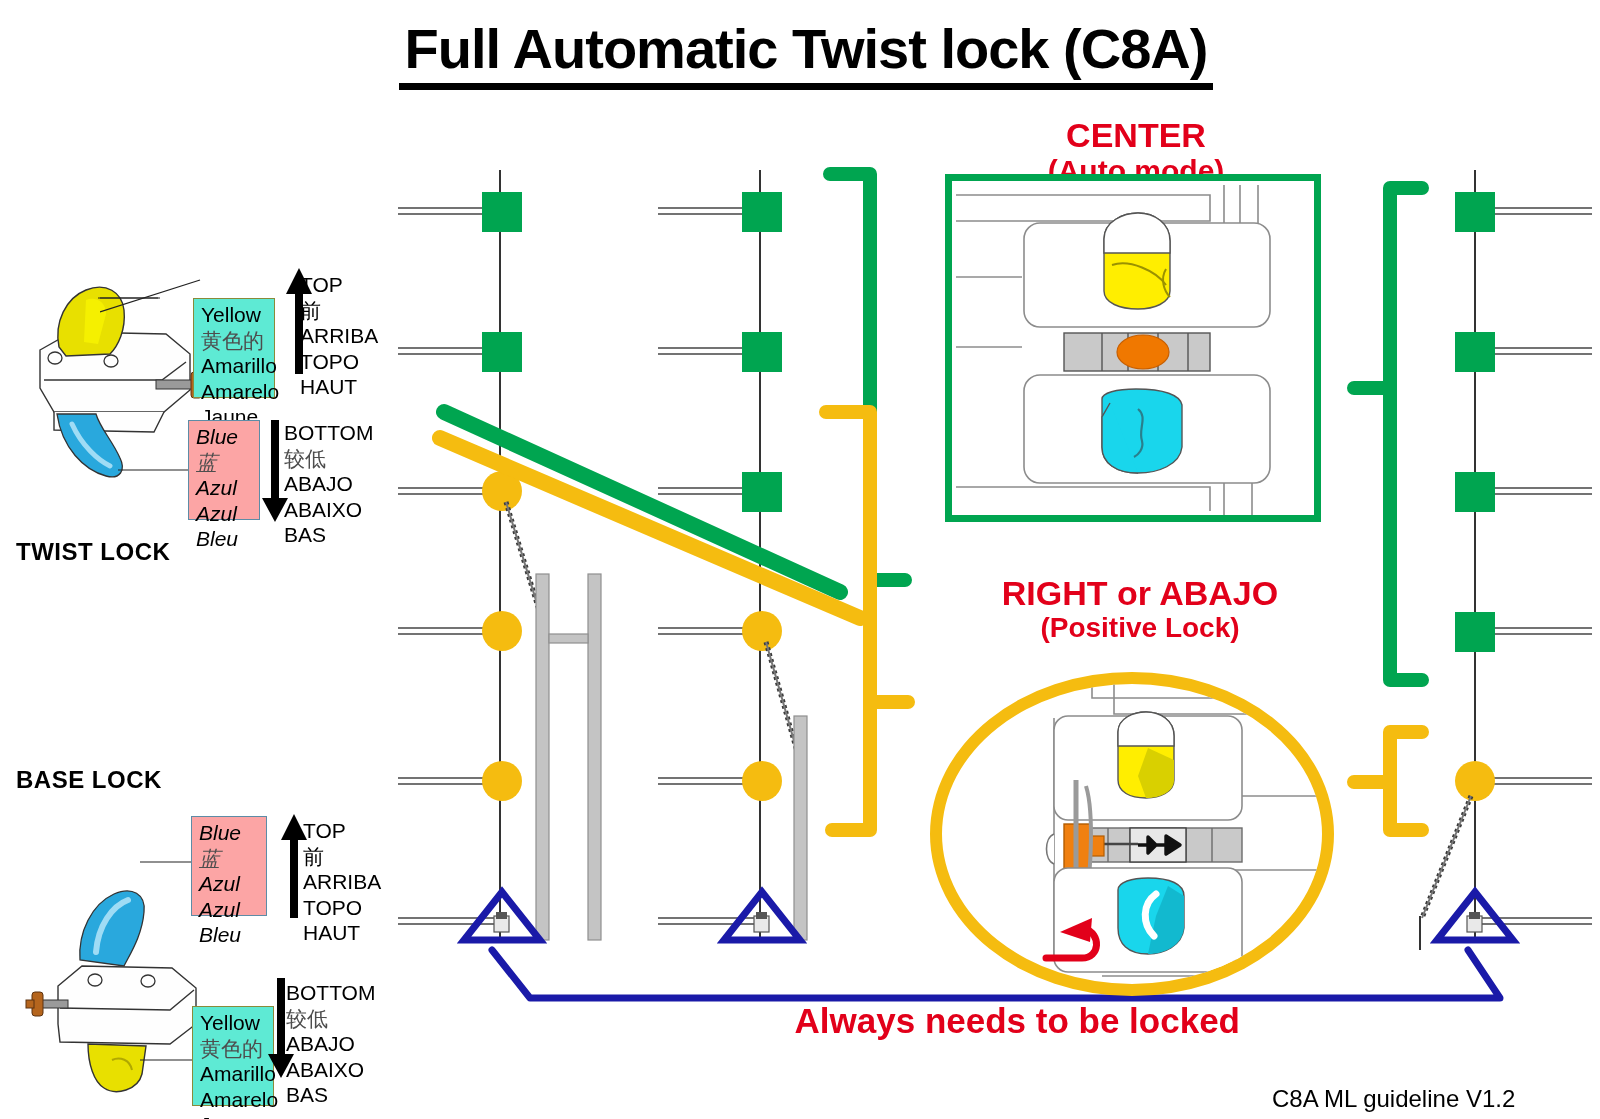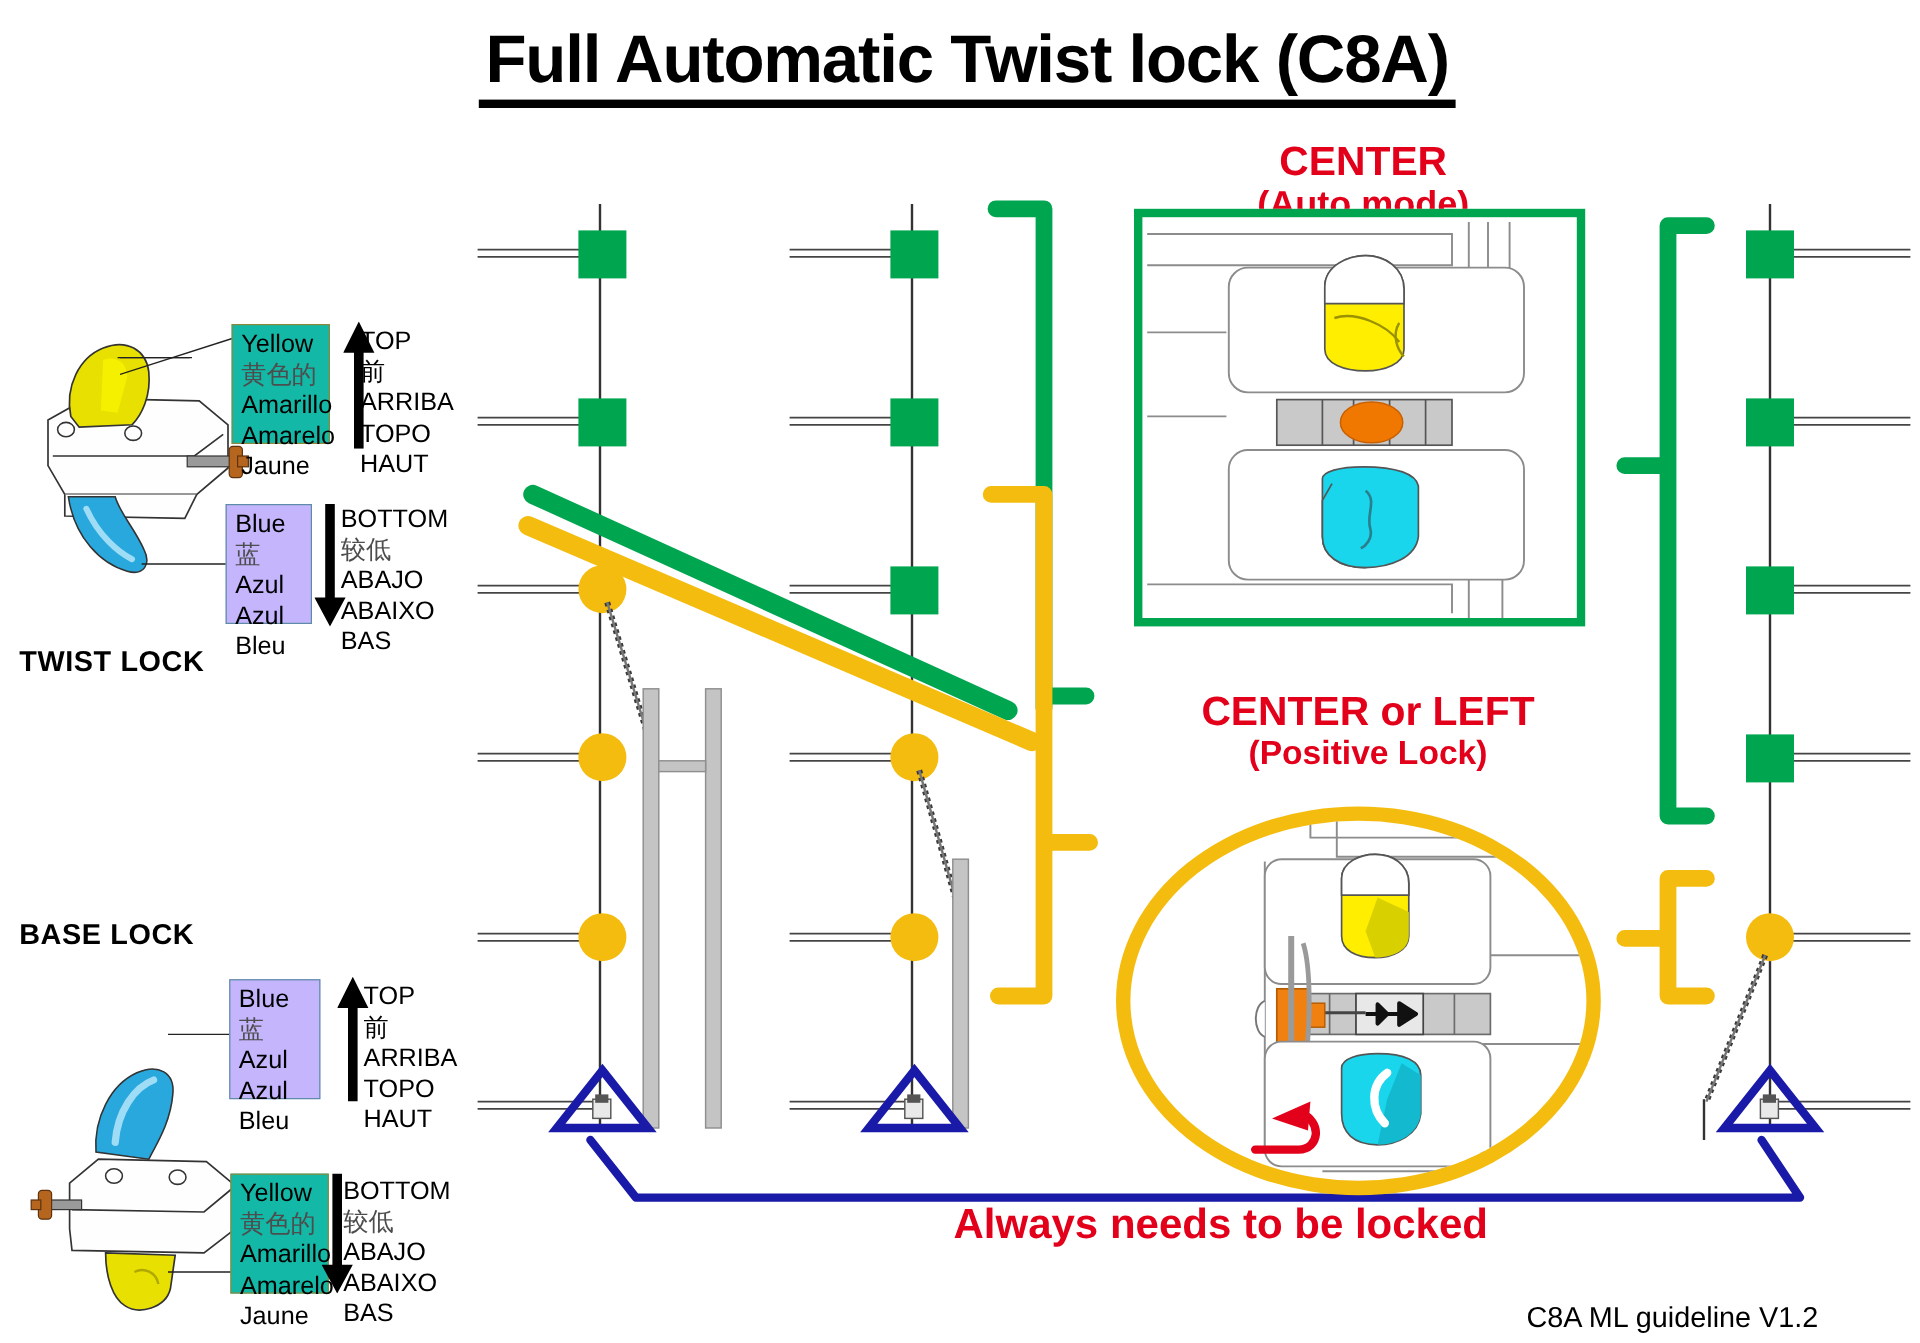--- a/index.html
+++ b/index.html
@@ -8,22 +8,22 @@
   .abs{position:absolute;}
   
   #title{left:0;top:16px;width:1600px;text-align:center;font-size:56px;font-weight:bold;
          letter-spacing:-1px;}
   #title span{border-bottom:7px solid #000;padding:0 6px 2px 6px;display:inline-block;margin-left:12px;}
   
   .sectlabel{font-size:24px;font-weight:bold;letter-spacing:.5px;}
   
   .legend{border:1px solid #7a7a55;font-size:21px;line-height:25.5px;padding:3px 6px 4px 7px;
           box-sizing:border-box;}
-  .legend.yellow{background:#14b8a6;border-color:#8a8a3a;}
-  .legend.blue{background:#c4b5fd;border-color:#5d8ca6;}
+  .legend.yellow{background:#5eead4;border-color:#8a8a3a;margin-top:28px;}
+  .legend.blue{background:#fca5a5;border-color:#5d8ca6;font-style:italic;}
   .legend div{white-space:nowrap;}
   .cjk{color:#4d4d4d;}
   
   .dirtext{font-size:21px;line-height:25.5px;white-space:nowrap;}
   
   .redhead{color:#e2001a;font-weight:bold;text-align:center;line-height:1.12;}
   
   #centerPanel{border:7px solid #00a550;background:#fff;box-sizing:border-box;}
   #rlPanel{border:12px solid #f5bc10;border-radius:50%;background:#fff;box-sizing:border-box;}
   .clip{position:absolute;overflow:hidden;}
@@ -324,21 +324,21 @@
       <ellipse cx="191" cy="171" rx="26" ry="17" fill="#f07800" stroke="#c85f00" stroke-width="1.2"></ellipse>
     </g>
     <rect x="72" y="194" width="246" height="108" rx="16" fill="#fff" stroke="#8c8c8c" stroke-width="1.6"></rect>
     <path d="M150 218 C150 212 164 208 184 208 C212 208 228 214 230 224 L230 266 C228 284 206 292 186 292 C164 292 150 282 150 266 Z" fill="#19d6ec" stroke="#555" stroke-width="1.4"></path>
     <path d="M158 222 L150 236 L150 266 C150 282 164 292 186 292" fill="#19d6ec" stroke="#555" stroke-width="1.4"></path>
     <path d="M186 228 C196 236 186 248 190 260 C192 268 186 274 182 276" stroke="#2a7f8c" stroke-width="2.2" fill="none"></path>
   </svg>
 </div>
 
 <div class="abs redhead" style="left:940px;top:574px;width:400px;font-size:34px;">
-  <div>CENTER or LEFT</div>
+  <div>RIGHT or ABAJO</div>
   <div style="font-size:28px;">(Positive Lock)</div>
 </div>
 
 <div class="abs" id="rlPanel" style="left:930px;top:672px;width:404px;height:324px;"></div>
 <div class="clip" style="left:942px;top:684px;width:380px;height:300px;border-radius:50%;">
   <svg width="380" height="300" viewBox="0 0 380 300">
     <g stroke="#8c8c8c" stroke-width="1.6" fill="none">
       <path d="M150 -6 L150 14 L340 14"></path>
       <path d="M172 -6 L172 30 L360 30"></path>
       <path d="M250 112 L380 112"></path>

